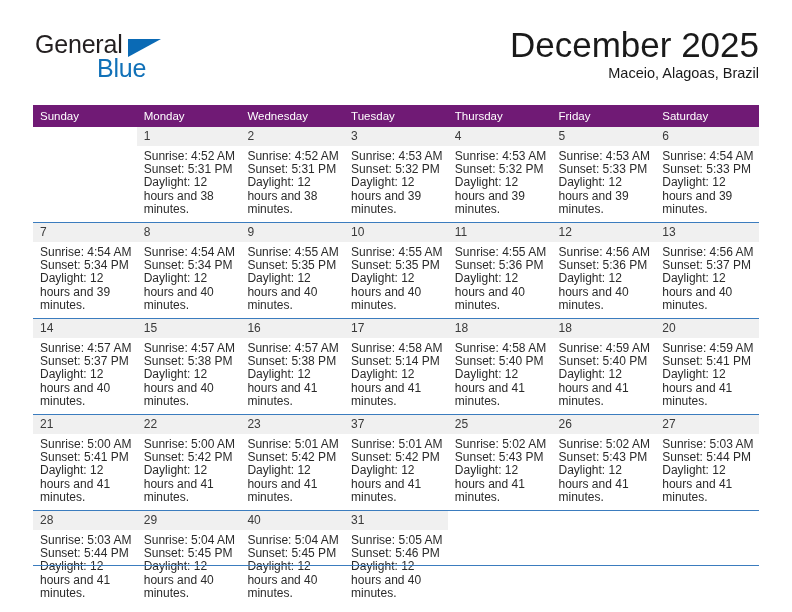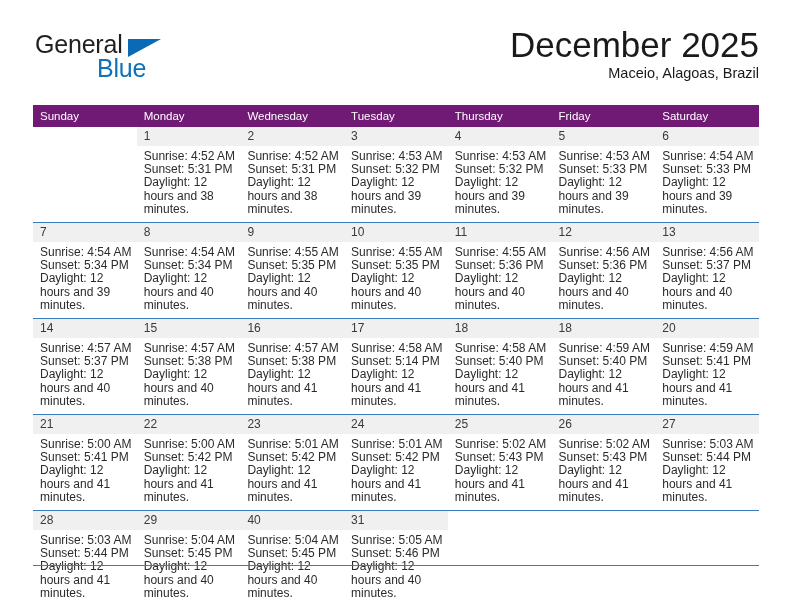--- a/index.html
+++ b/index.html
@@ -428,21 +428,21 @@
               <div class="daynum">23</div>
               <div class="info">
                 <div>Sunrise: 5:01 AM</div>
                 <div>Sunset: 5:42 PM</div>
                 <div class="daylight">Daylight: 12 hours and 41 minutes.</div>
               </div>
             </div>
           </td>
           <td>
             <div class="daycell">
-              <div class="daynum">24</div>
+              <div class="daynum">37</div>
               <div class="info">
                 <div>Sunrise: 5:01 AM</div>
                 <div>Sunset: 5:42 PM</div>
                 <div class="daylight">Daylight: 12 hours and 41 minutes.</div>
               </div>
             </div>
           </td>
           <td>
             <div class="daycell">
               <div class="daynum">25</div>

